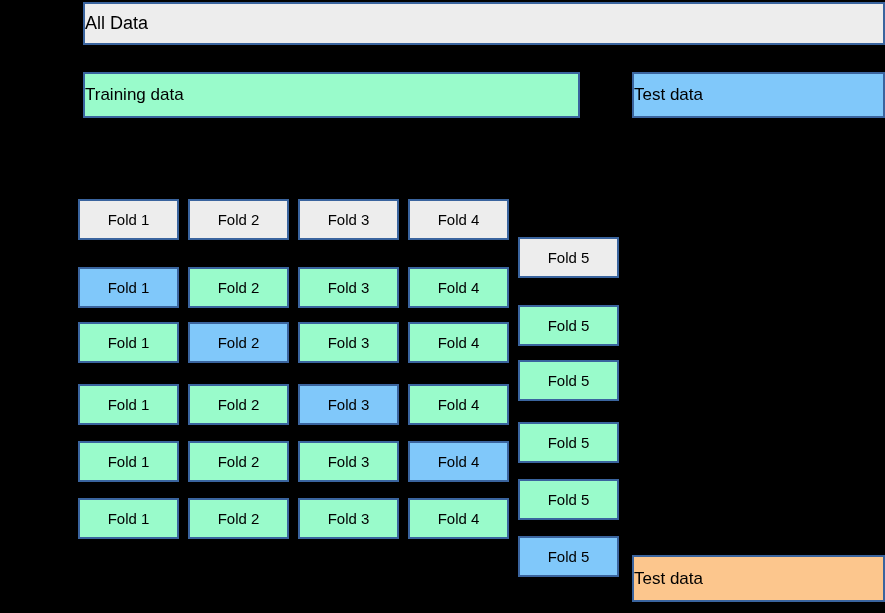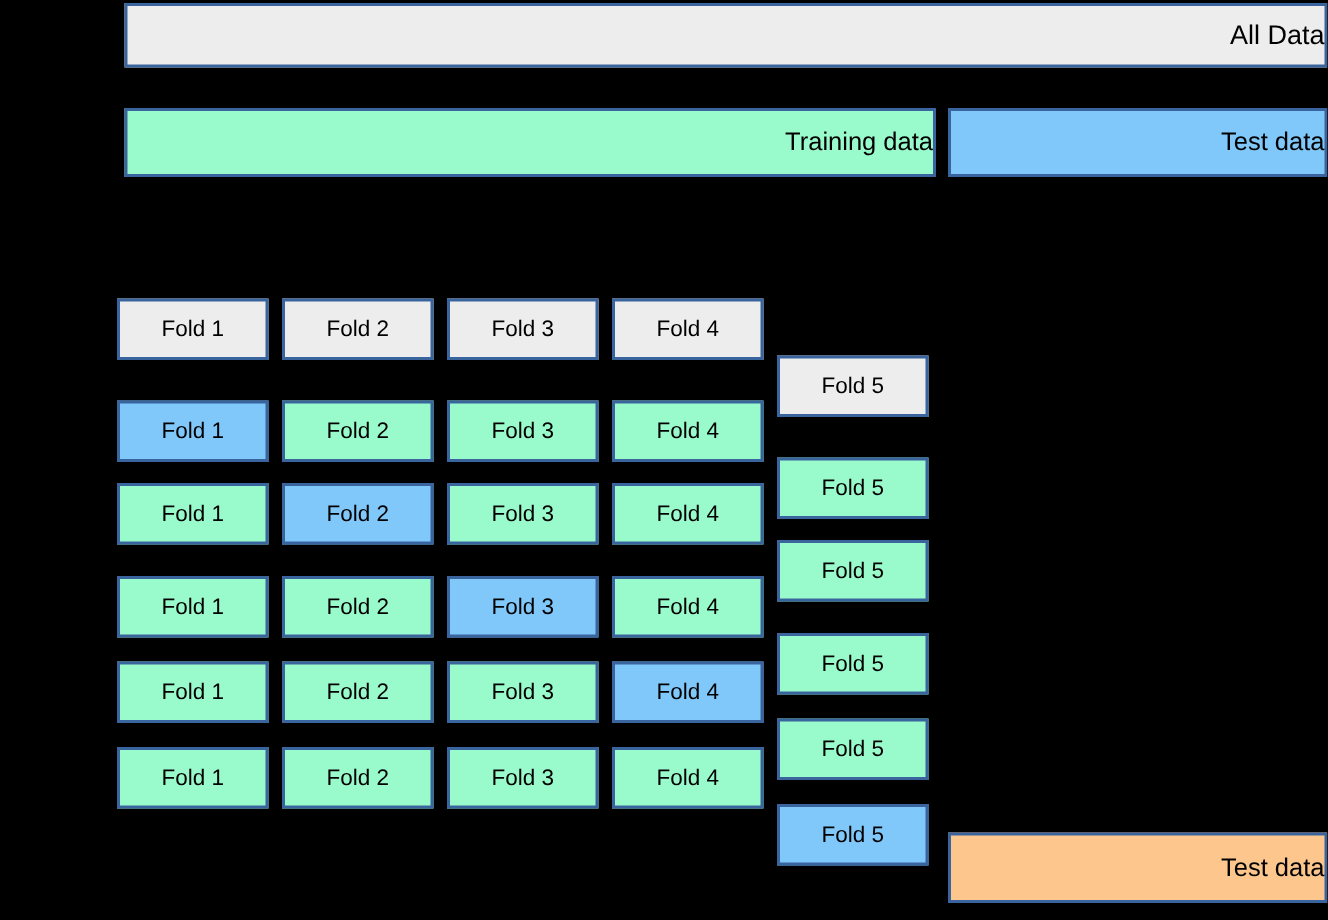--- a/index.html
+++ b/index.html
@@ -15,26 +15,26 @@
     font-family: "Liberation Sans", sans-serif;
     color: var(--text, #000000);
     overflow: hidden;
   }
   .box {
     position: absolute;
     box-sizing: border-box;
     border: 2px solid var(--box_border, #3a649e);
     display: flex;
     align-items: center;
-    justify-content: flex-end;
+    justify-content: flex-start;
     white-space: nowrap;
   }
   
   #all-data-bar   { left: 83px;  top: 2px;   width: 802px; height: 43px; background: var(--gray_fill);   font-size: 18px; }
-  #training-bar   { left: 83px;  top: 72px;  width: 541px; height: 46px; background: var(--green_fill);  font-size: 17px; }
+  #training-bar   { left: 83px;  top: 72px;  width: 497px; height: 46px; background: var(--green_fill);  font-size: 17px; }
   #test-bar       { left: 632px; top: 72px;  width: 253px; height: 46px; background: var(--blue_fill);   font-size: 17px; }
   #final-test-bar { left: 632px; top: 555px; width: 253px; height: 47px; background: var(--orange_fill); font-size: 17px; }
 
   
   .fold-row { position: absolute; left: 78px; width: 541px; height: 46px; }
   .row-0 { top: 199px; }
   .row-1 { top: 267px; }
   .row-2 { top: 322px; }
   .row-3 { top: 384px; }
   .row-4 { top: 441px; }

